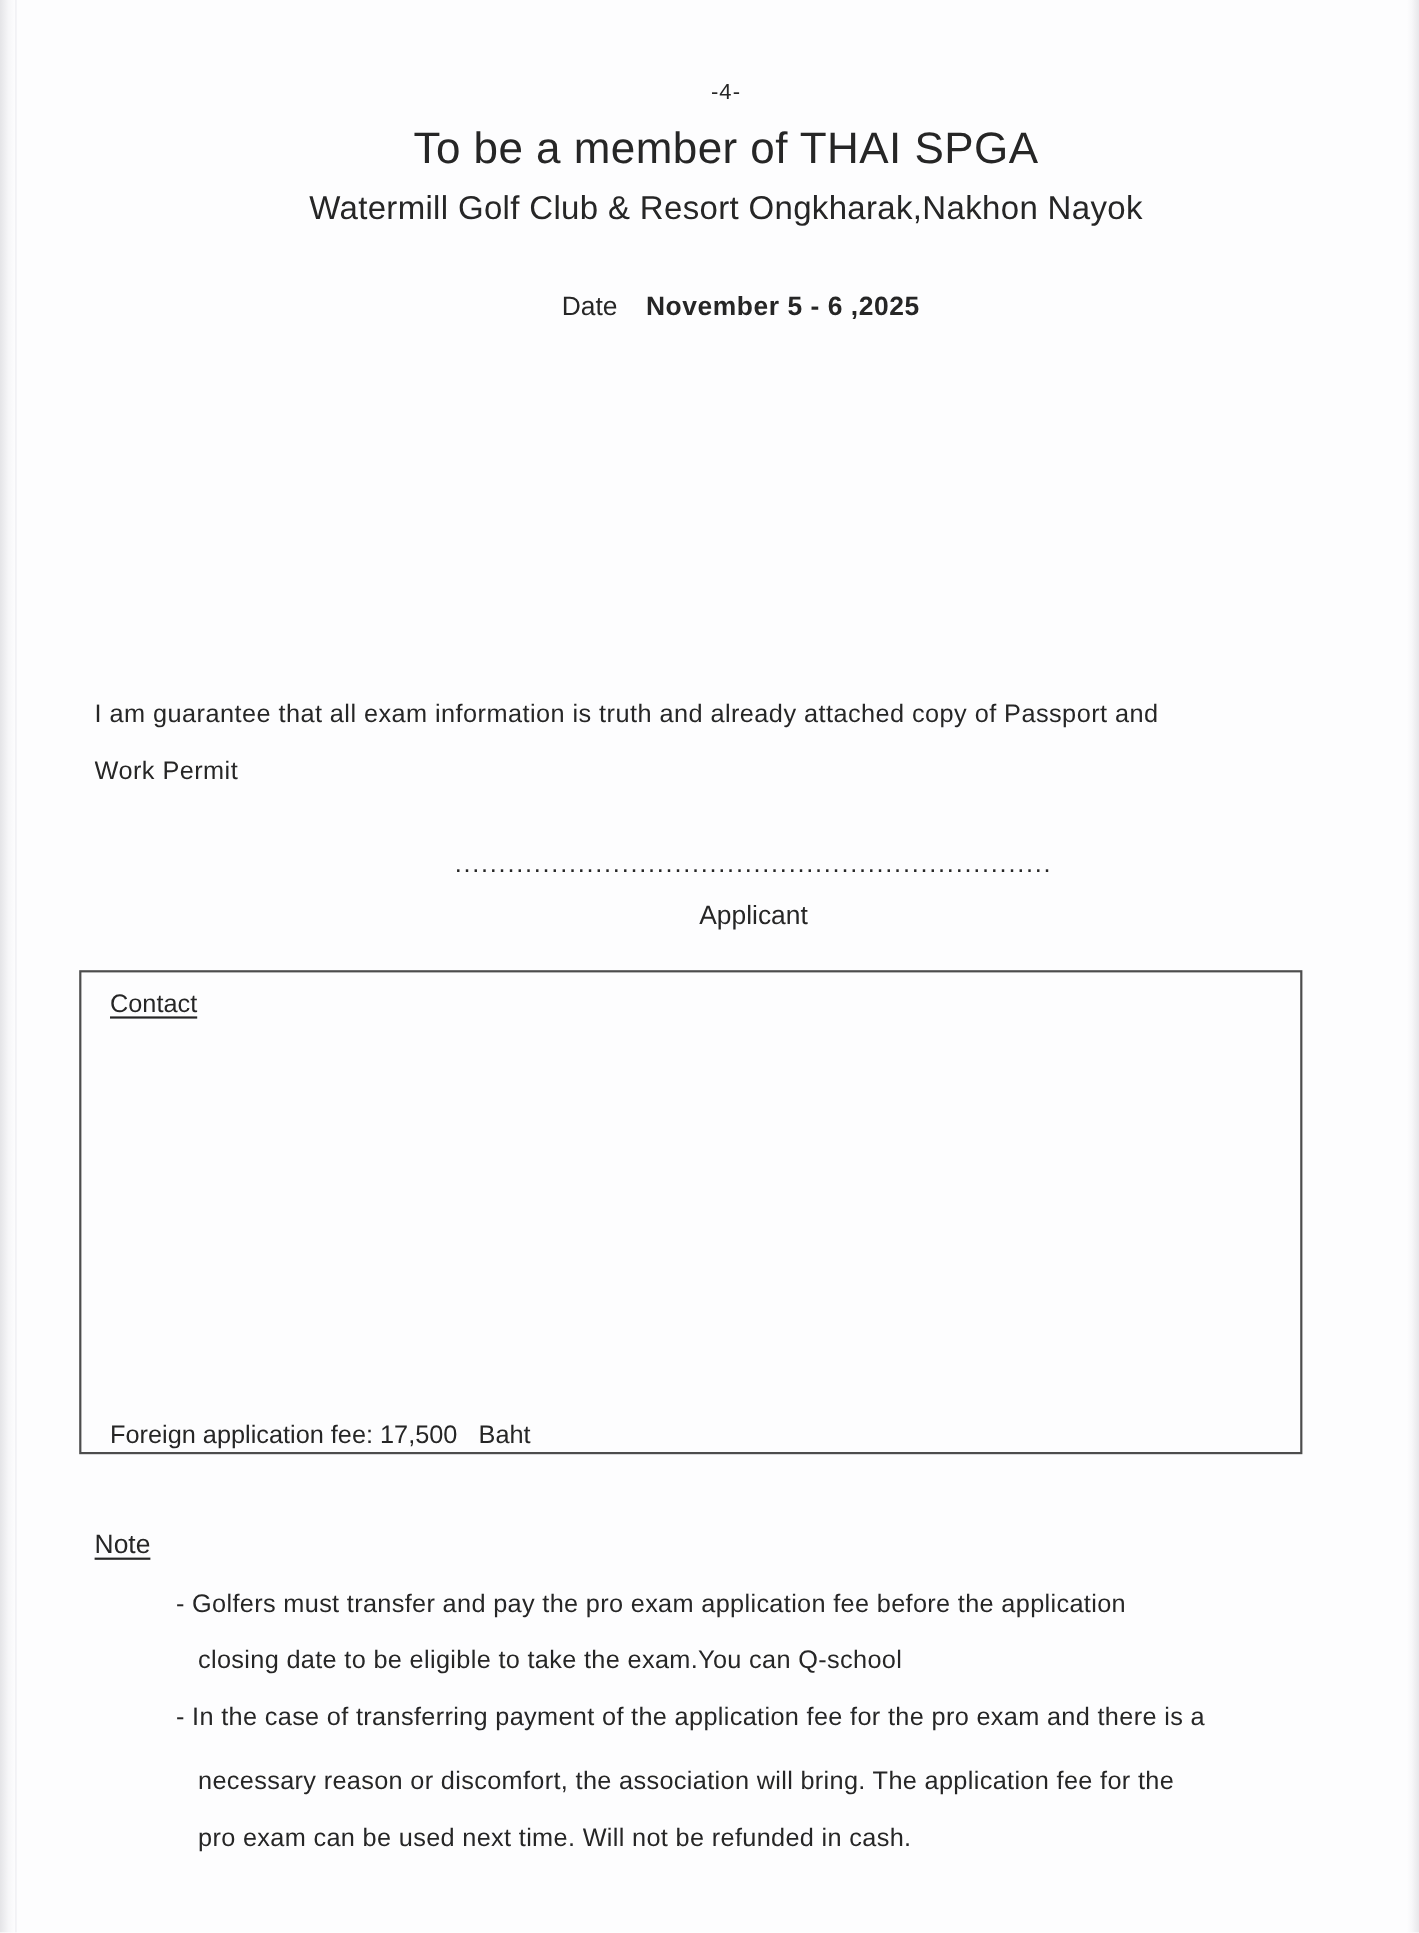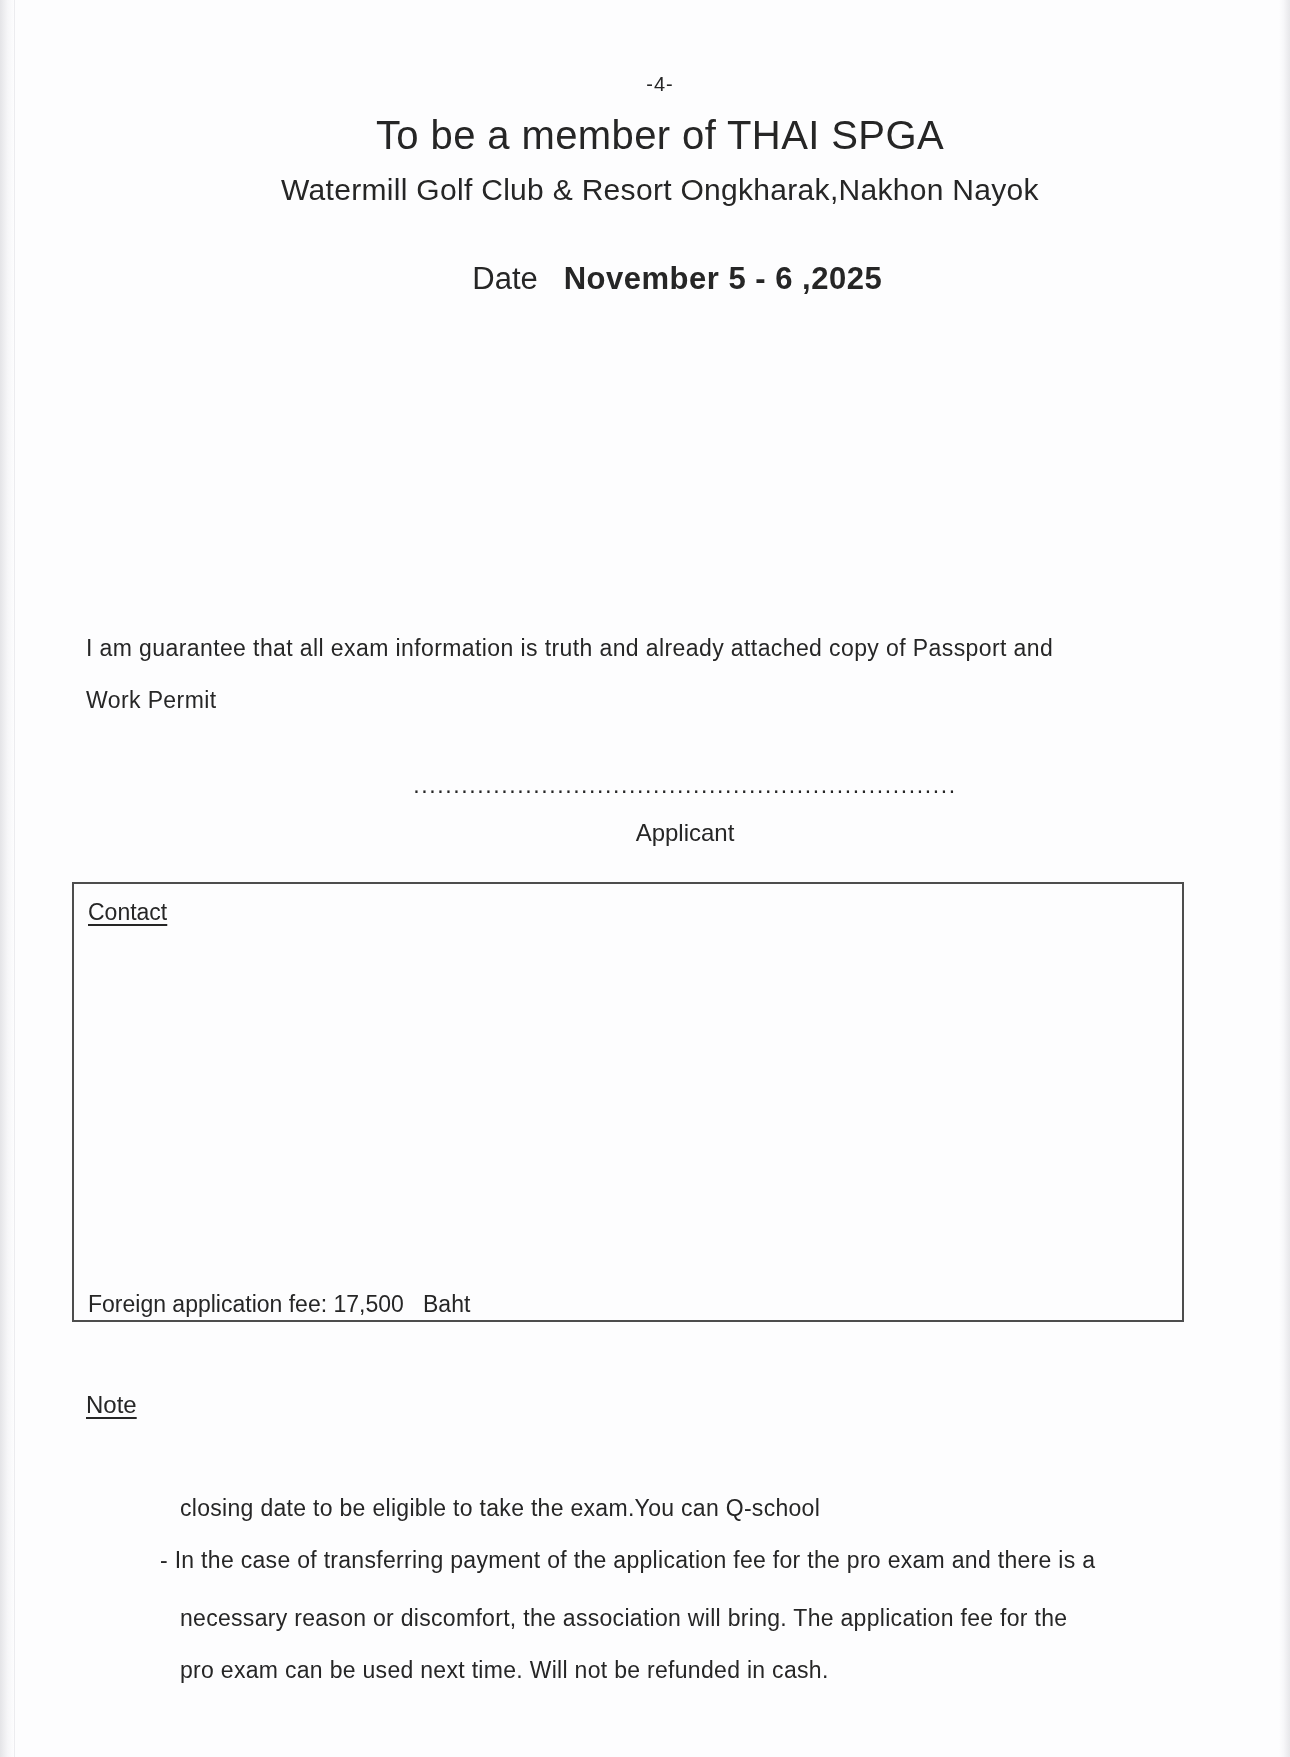--- a/index.html
+++ b/index.html
@@ -17,40 +17,40 @@
     border-right:1px solid #ececef;
   }
   .page::after{
     content:"";position:absolute;right:0;top:0;bottom:0;width:11px;
     background:linear-gradient(270deg,#e7e7ea 0%,#f7f7f9 60%,#fdfdfe 100%);
   }
   .hline{position:absolute;left:30px;width:1260px;text-align:center;white-space:pre;}
   .pagenum{top:70px;font-size:20px;line-height:28px;letter-spacing:1px;}
   .title{top:117px;font-size:40px;line-height:36px;letter-spacing:0.4px;}
   .subtitle{top:174px;font-size:30px;line-height:32px;letter-spacing:0.3px;}
-  .dateline{top:228px;font-size:31px;line-height:34px;}
+  .dateline{top:228px;font-size:24px;line-height:34px;}
   .dateline .dval{font-weight:bold;margin-left:26px;letter-spacing:0.5px;}
   .fline{
     position:absolute;left:86px;width:1127px;height:52px;
     font-size:23px;line-height:52px;letter-spacing:0.4px;
     white-space:pre;overflow:hidden;
   }
   .sigline{
     position:absolute;top:759px;left:30px;width:1260px;height:52px;
     text-align:center;font-size:23px;line-height:52px;
     letter-spacing:1.6px;transform:translateX(25px);white-space:pre;overflow:hidden;
   }
   .applicant{
     position:absolute;top:807px;left:30px;width:1260px;height:52px;
     text-align:center;font-size:24px;line-height:52px;transform:translateX(25px);
   }
   .contact-box{
     position:absolute;left:72px;top:882px;width:1112px;height:440px;
     border:2px solid #4d4d4d;background:transparent;
-    padding:4px 0 0 0;box-sizing:border-box;
+    padding:4px 0 0 12px;box-sizing:border-box;
   }
   .crow{height:49px;line-height:49px;font-size:23px;padding-left:14px;white-space:pre;overflow:hidden;}
   .chead{text-decoration:underline;text-underline-offset:4px;}
   .note-head{
     position:absolute;left:86px;top:1379px;height:52px;line-height:52px;
     font-size:24px;text-decoration:underline;text-underline-offset:4px;text-align:center;
   }
   .nline{position:absolute;height:52px;line-height:52px;font-size:23px;letter-spacing:0.3px;white-space:pre;}
 </style>
 </head>
@@ -115,18 +115,19 @@
     <div class="crow">
       
     </div>
     <div class="crow">
       
     </div>
     <div class="crow">Foreign application fee: 17,500   Baht</div>
   </div>
 
   <div class="note-head">Note</div>
+  <div class="nline" style="left:160px;top:1431px;">- Golfers must transfer and pay the pro exam application fee before the application</div>
   <div class="nline" style="left:180px;top:1482px;">closing date to be eligible to take the exam.You can Q-school</div>
   <div class="nline" style="left:160px;top:1534px;">- In the case of transferring payment of the application fee for the pro exam and there is a</div>
   <div class="nline" style="left:180px;top:1592px;">necessary reason or discomfort, the association will bring. The application fee for the</div>
   <div class="nline" style="left:180px;top:1644px;text-align:right;">pro exam can be used next time. Will not be refunded in cash.</div>
 
 </div>
 
 </body></html>

